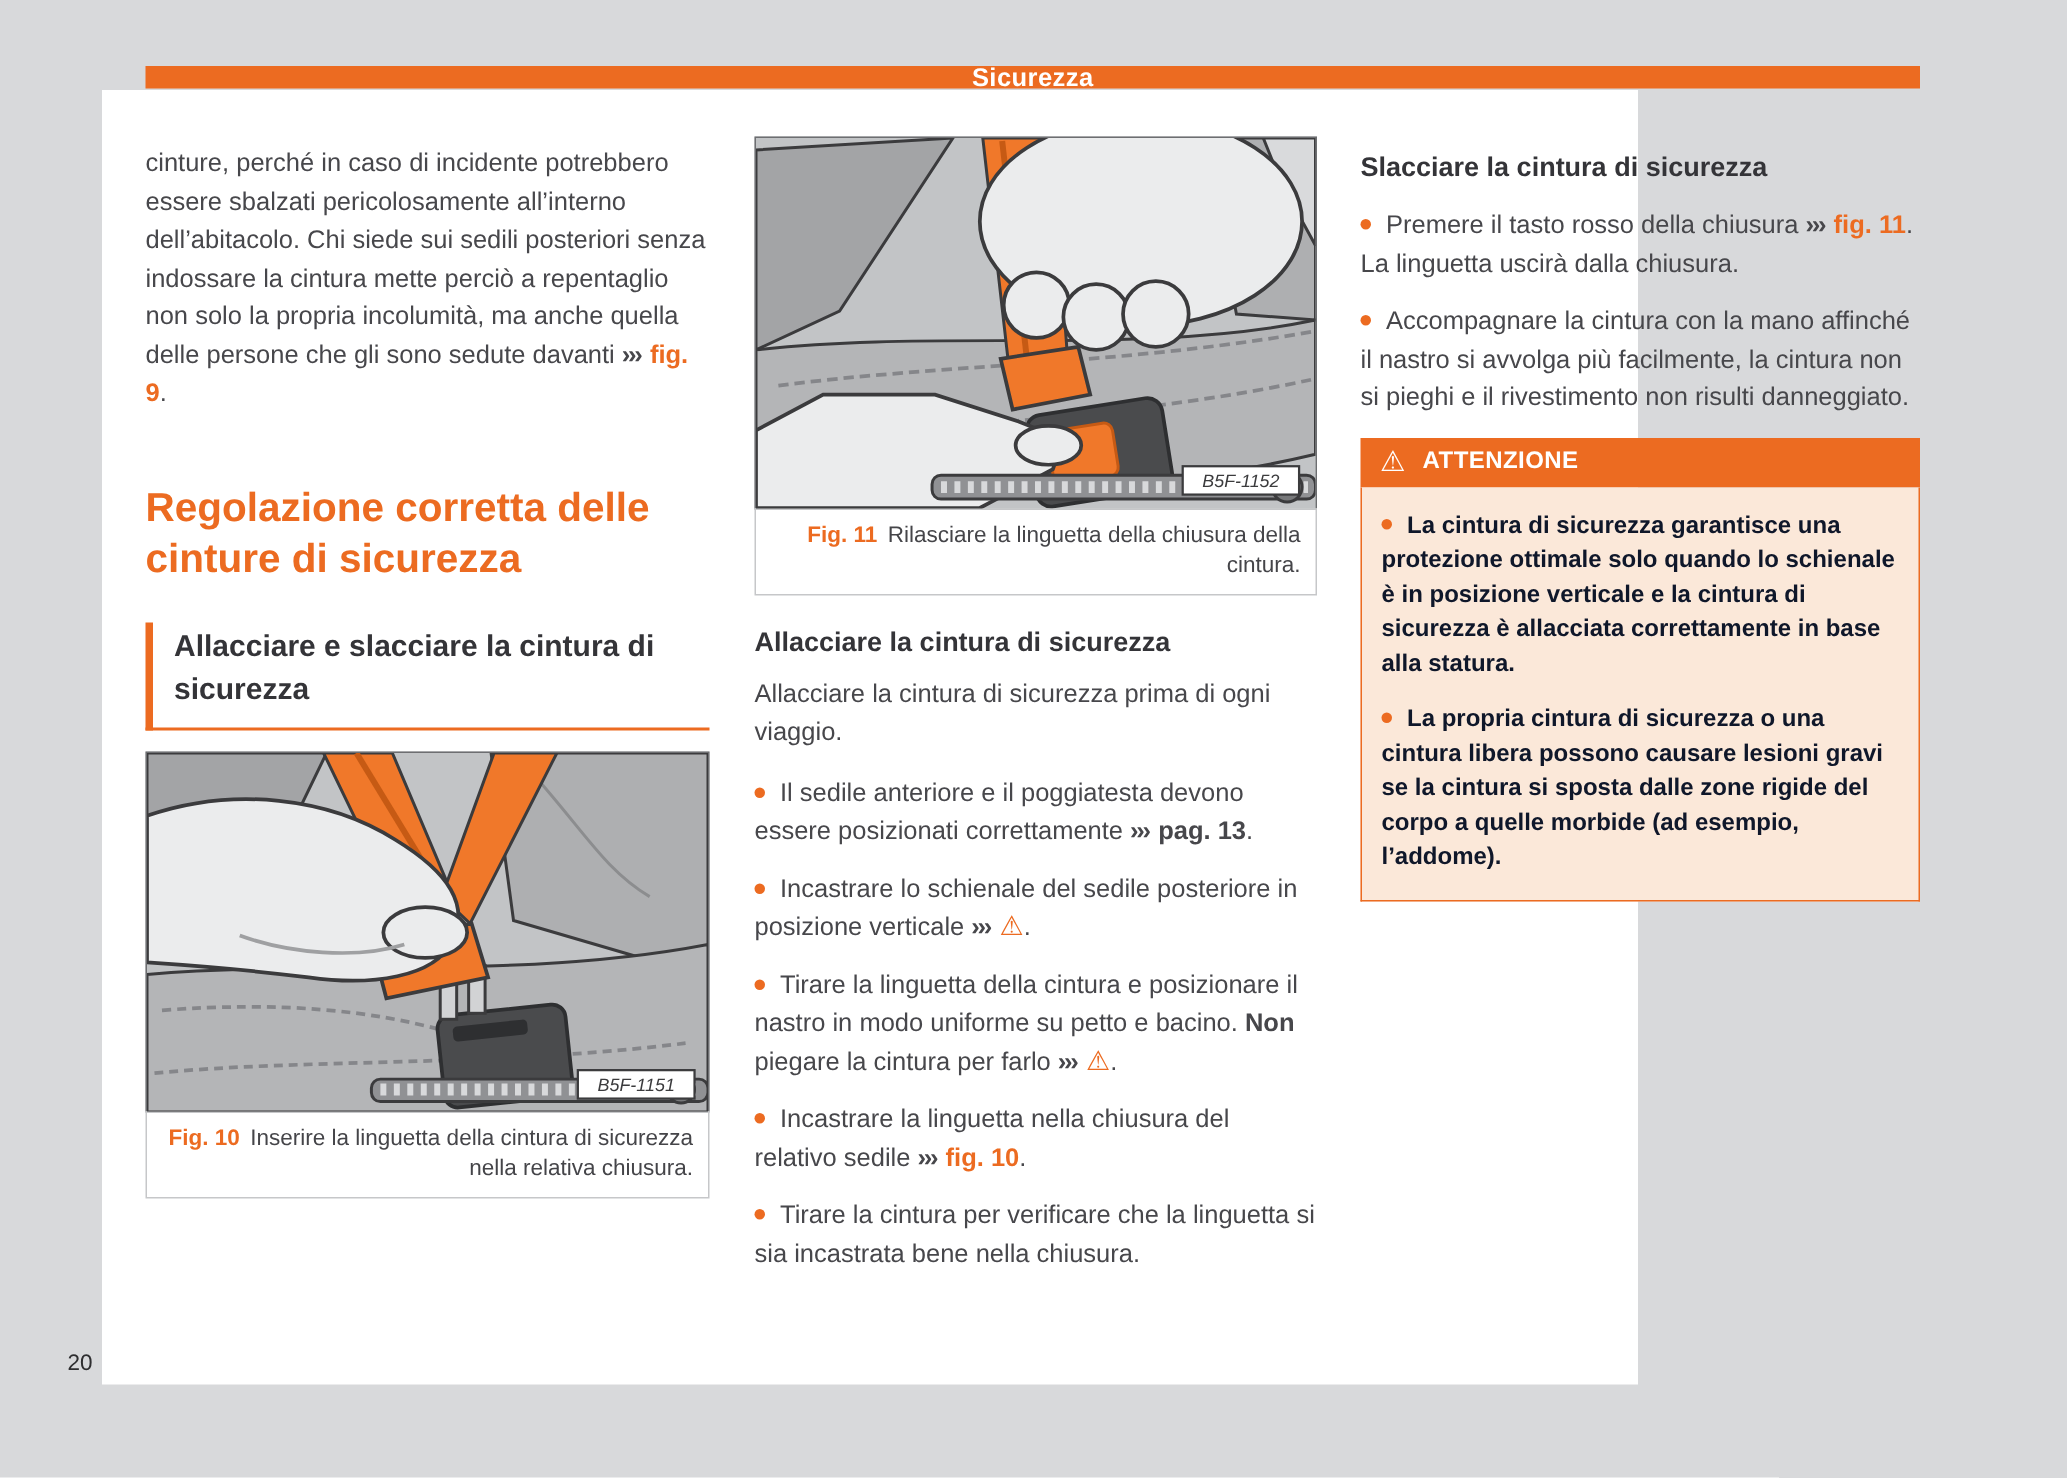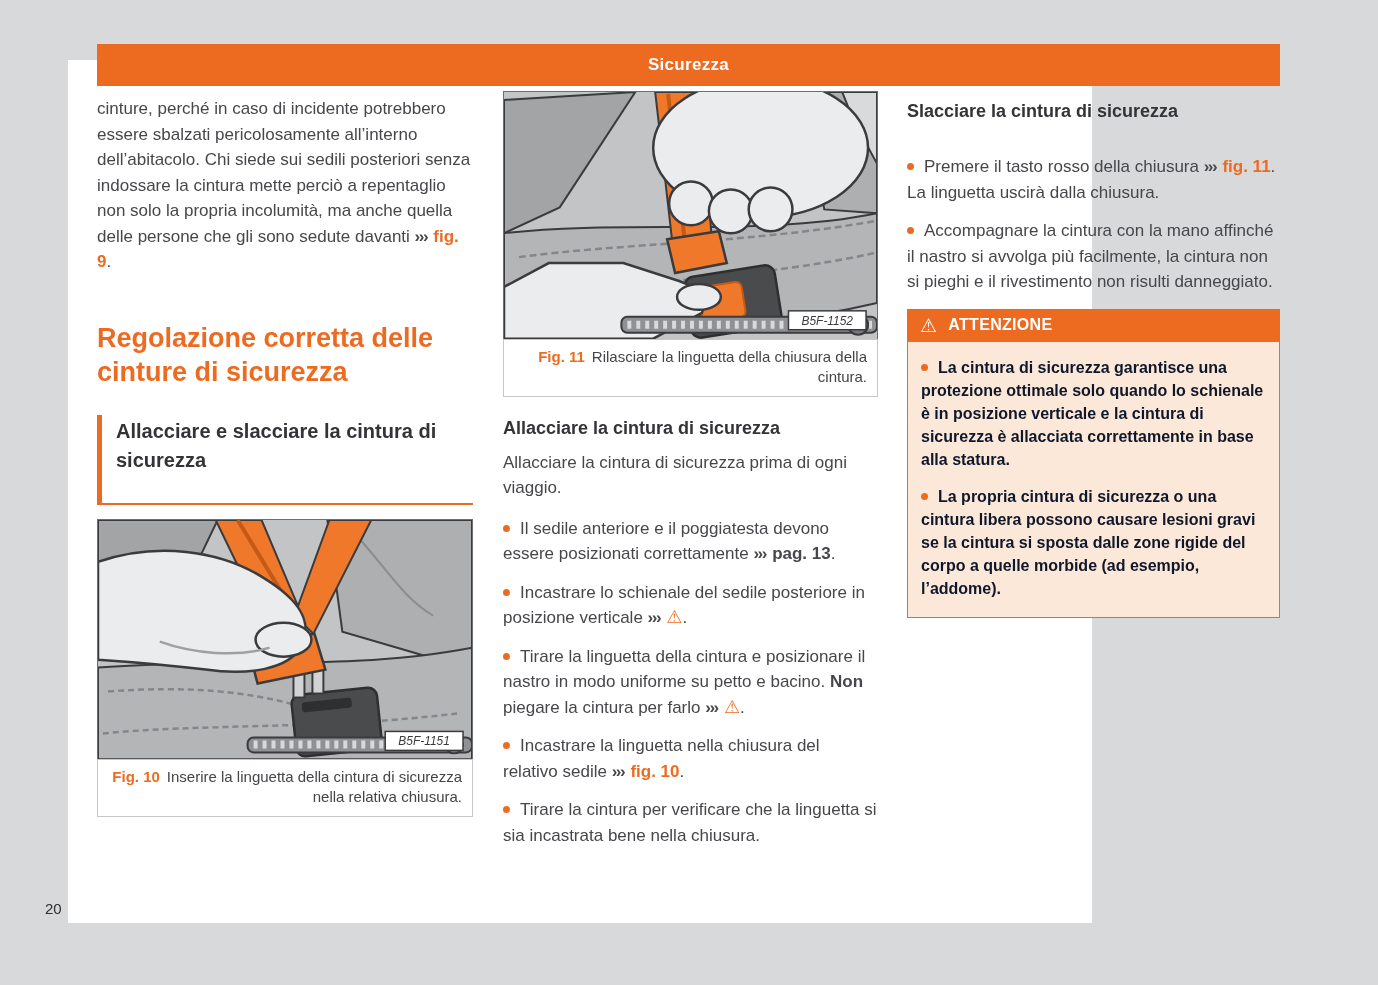--- a/index.html
+++ b/index.html
@@ -15,39 +15,39 @@
     width:1378px;height:985px;position:relative;overflow:hidden;
     background:var(--canvas);
     font-family:"Liberation Sans",sans-serif;
     color:var(--text);
   }
   .page{
     position:absolute;left:68px;top:60px;width:1024px;height:863px;
     background:#ffffff;
   }
   .header-bar{
-    position:absolute;left:97px;top:44px;width:1183px;height:42px;
+    position:absolute;left:97px;top:44px;width:1183px;height:15px;
     background:var(--accent);color:#ffffff;
     display:flex;align-items:center;justify-content:center;
     font-size:17px;font-weight:700;letter-spacing:.3px;z-index:6;
   }
   .col{position:absolute;top:0;font-size:17px;line-height:25.5px;}
   .col-left{left:29px;width:376px;}
   .col-mid{left:435px;width:375px;}
   .col-right{left:839px;width:373px;}
 
   .intro{margin:36px 0 0;}
   .h1{
     margin:46px 0 12px;color:var(--accent);
     font-size:27px;line-height:34px;font-weight:700;
   }
   .h2box{
     margin:26px 0 0;border-left:5px solid var(--accent);
     border-bottom:2px solid var(--accent);
-    padding:2px 0 28px 14px;
+    padding:2px 0 10px 14px;
     font-size:20px;line-height:29px;font-weight:700;color:var(--heading);
   }
   .h3{margin:0;font-size:18px;line-height:22px;font-weight:700;color:var(--heading);}
 
   .figure{width:100%;}
   .fig10-wrap{margin-top:14px;}
   .fig11-wrap{margin-top:31px;}
   .fig-img{display:block;width:100%;border:1px solid #6d6e71;background:#c2c4c6;}
   .fig-cap{
     border:1px solid #c6c7c9;margin-top:-1px;background:#fff;
@@ -60,21 +60,21 @@
   .mid-sub{margin-top:20px;}
   .mid-p2{margin-top:11px;}
   .bullets{margin-top:15px;}
   .bullet{margin:0 0 13px;}
   .dot{
     display:inline-block;width:7px;height:7px;border-radius:50%;
     background:var(--accent);margin-right:10px;vertical-align:2px;
   }
   .right-h3{margin-top:40px;}
   .right-p{margin-top:12px;}
-  .right-bullets{margin-top:32px;}
+  .right-bullets{margin-top:15px;}
 
   .attention{margin-top:14px;}
   .att-head{
     background:var(--accent);color:#fff;height:33px;
     display:flex;align-items:center;gap:11px;padding:0 13px;
     font-weight:700;font-size:16px;letter-spacing:.3px;
   }
   .att-warn-icon{font-size:19px;line-height:1;font-weight:400;}
   .att-body{
     background:var(--attention_bg);border:1px solid var(--accent);border-top:none;

